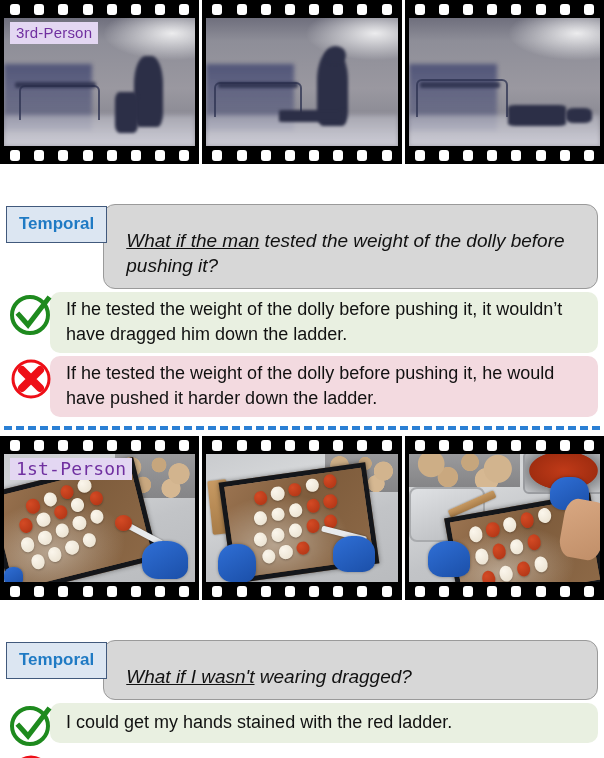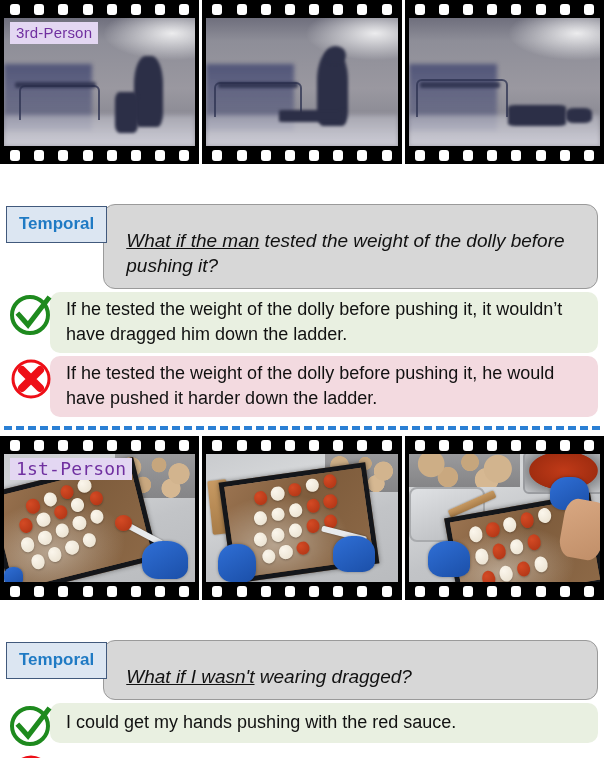--- a/index.html
+++ b/index.html
@@ -522,21 +522,21 @@
     <div class="q-bubble"><span class="u">What if I wasn't</span><span> wearing dragged?</span></div>
   </div>
 
   <div class="a-row">
     <div class="a-icon">
       <svg viewBox="0 0 46 46" width="46" height="46" aria-hidden="true">
         <circle cx="22" cy="23" r="18" fill="none" stroke="#1e8a1e" stroke-width="4"></circle>
         <path d="M11 23 L20 33 L40 7" fill="none" stroke="#1e8a1e" stroke-width="5" stroke-linecap="square"></path>
       </svg>
     </div>
-    <div class="a-bubble correct">I could get my hands pushing with the red sauce.</div>
+    <div class="a-bubble correct">I could get my hands stained with the red ladder.</div>
   </div>
 
   <div class="a-row">
     <div class="a-icon">
       <svg viewBox="0 0 46 46" width="46" height="46" aria-hidden="true">
         <circle cx="23" cy="23" r="18" fill="none" stroke="#ee0f17" stroke-width="3"></circle>
         <path d="M14 14 L32 32 M32 14 L14 32" fill="none" stroke="#ee0f17" stroke-width="8" stroke-linecap="round"></path>
       </svg>
     </div>
   </div>

